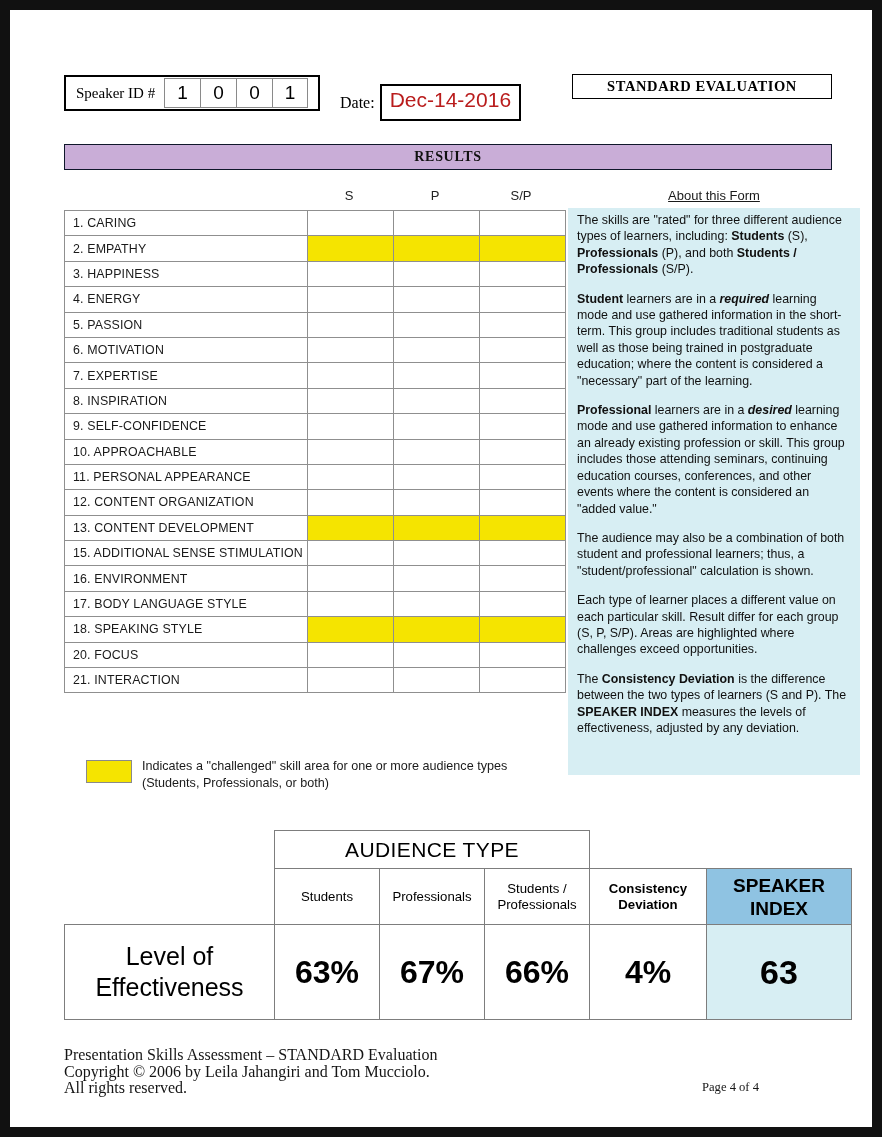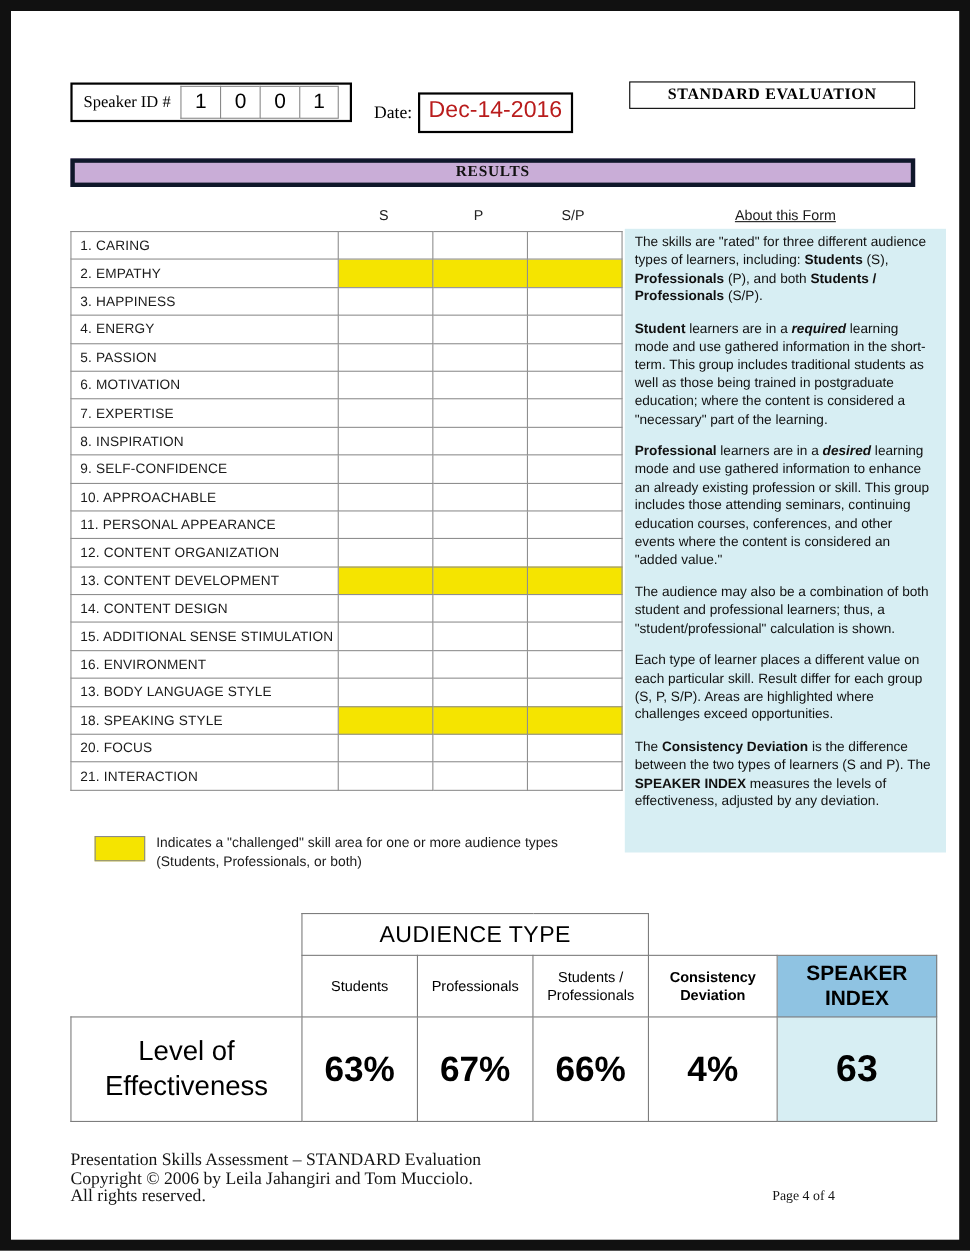--- a/index.html
+++ b/index.html
@@ -65,21 +65,21 @@
     font-family: "Liberation Serif", serif;
     font-weight: bold; font-size: 14.5px;
     letter-spacing: 0.6px; color: #000000;
   }
 
   
   .results-banner {
     position: absolute; left: 54px; top: 134px;
     width: 768px; height: 26px;
     background: #c9add7;
-    border: 4px solid #0f172a;
+    border: 1px solid #0f172a;
     display: flex; align-items: center; justify-content: center;
     font-family: "Liberation Serif", serif;
     font-weight: bold; font-size: 14px;
     letter-spacing: 0.7px; color: #111;
   }
 
   
   .colhead {
     position: absolute; top: 178px;
     font-size: 13px; color: #222;
@@ -301,39 +301,33 @@
           <td class="mark"></td>
           <td class="mark"></td>
         </tr>
         <tr>
           <td class="lbl">13. CONTENT DEVELOPMENT</td>
           <td class="mark hl"></td>
           <td class="mark hl"></td>
           <td class="mark hl"></td>
         </tr>
         <tr>
-          <td class="lbl">14. CONTENT DESIGN</td>
-          <td class="mark"></td>
-          <td class="mark"></td>
-          <td class="mark"></td>
-        </tr>
-        <tr>
           <td class="lbl">15. ADDITIONAL SENSE STIMULATION</td>
           <td class="mark"></td>
           <td class="mark"></td>
           <td class="mark"></td>
         </tr>
         <tr>
           <td class="lbl">16. ENVIRONMENT</td>
           <td class="mark"></td>
           <td class="mark"></td>
           <td class="mark"></td>
         </tr>
         <tr>
-          <td class="lbl">13. BODY LANGUAGE STYLE</td>
+          <td class="lbl">17. BODY LANGUAGE STYLE</td>
           <td class="mark"></td>
           <td class="mark"></td>
           <td class="mark"></td>
         </tr>
         <tr>
           <td class="lbl">18. SPEAKING STYLE</td>
           <td class="mark hl"></td>
           <td class="mark hl"></td>
           <td class="mark hl"></td>
         </tr>

